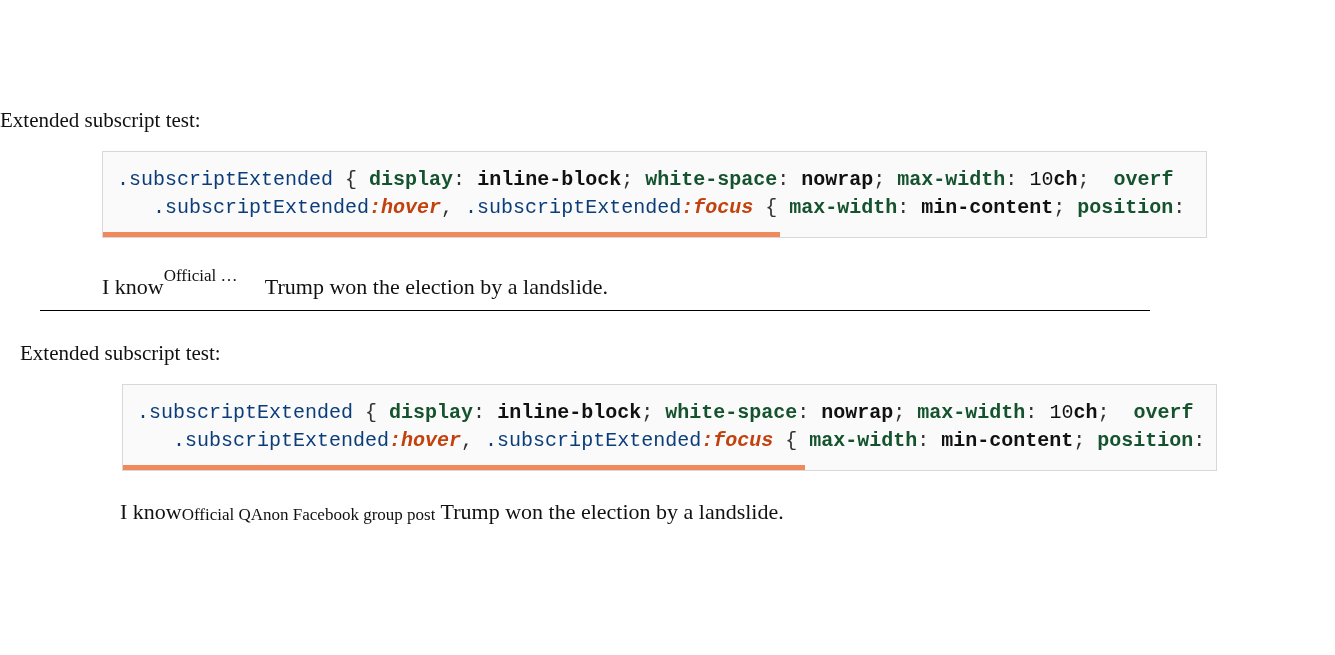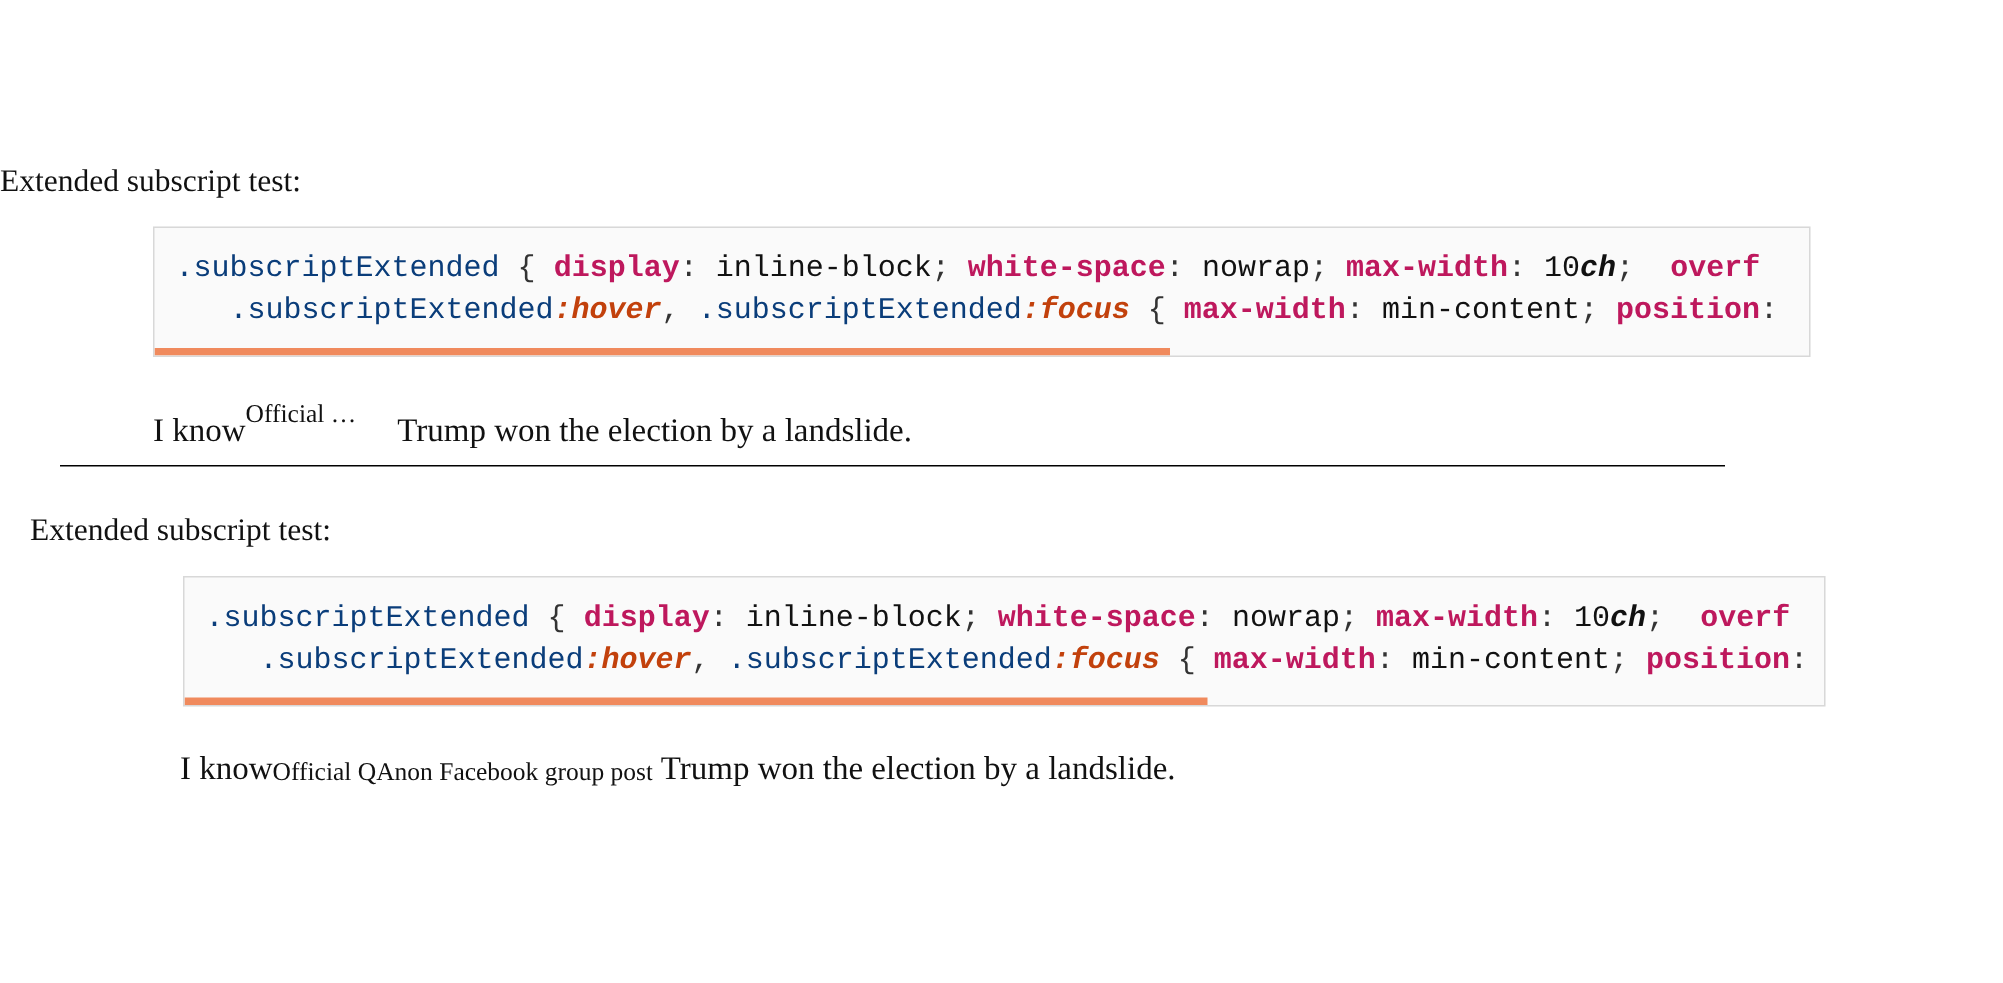--- a/index.html
+++ b/index.html
@@ -34,24 +34,24 @@
       padding: 14px 14px 0 14px;
       margin-left: 102px;
       margin-right: 128px;
       overflow: hidden;
       position: relative;
     }
     .codeblock .line {
       white-space: pre;
     }
     .selector { color: #0a3d7a; }
-    .prop { color: #be185d; font-weight: bold; }
-    .val-kw { font-weight: normal; }
+    .prop { color: #14532d; font-weight: bold; }
+    .val-kw { font-weight: bold; }
     .val-num { font-weight: normal; }
-    .unit { font-style: italic; font-weight: bold; }
+    .unit { font-weight: bold; }
     .pseudo { font-style: italic; font-weight: bold; color: #c2410c; }
     .brace { color: #333; }
     .punct { color: #333; }
     .highlight {
       height: 5px;
       background: #f08a5d;
       width: 63%;
       margin-top: 10px;
       margin-left: -14px;
     }

